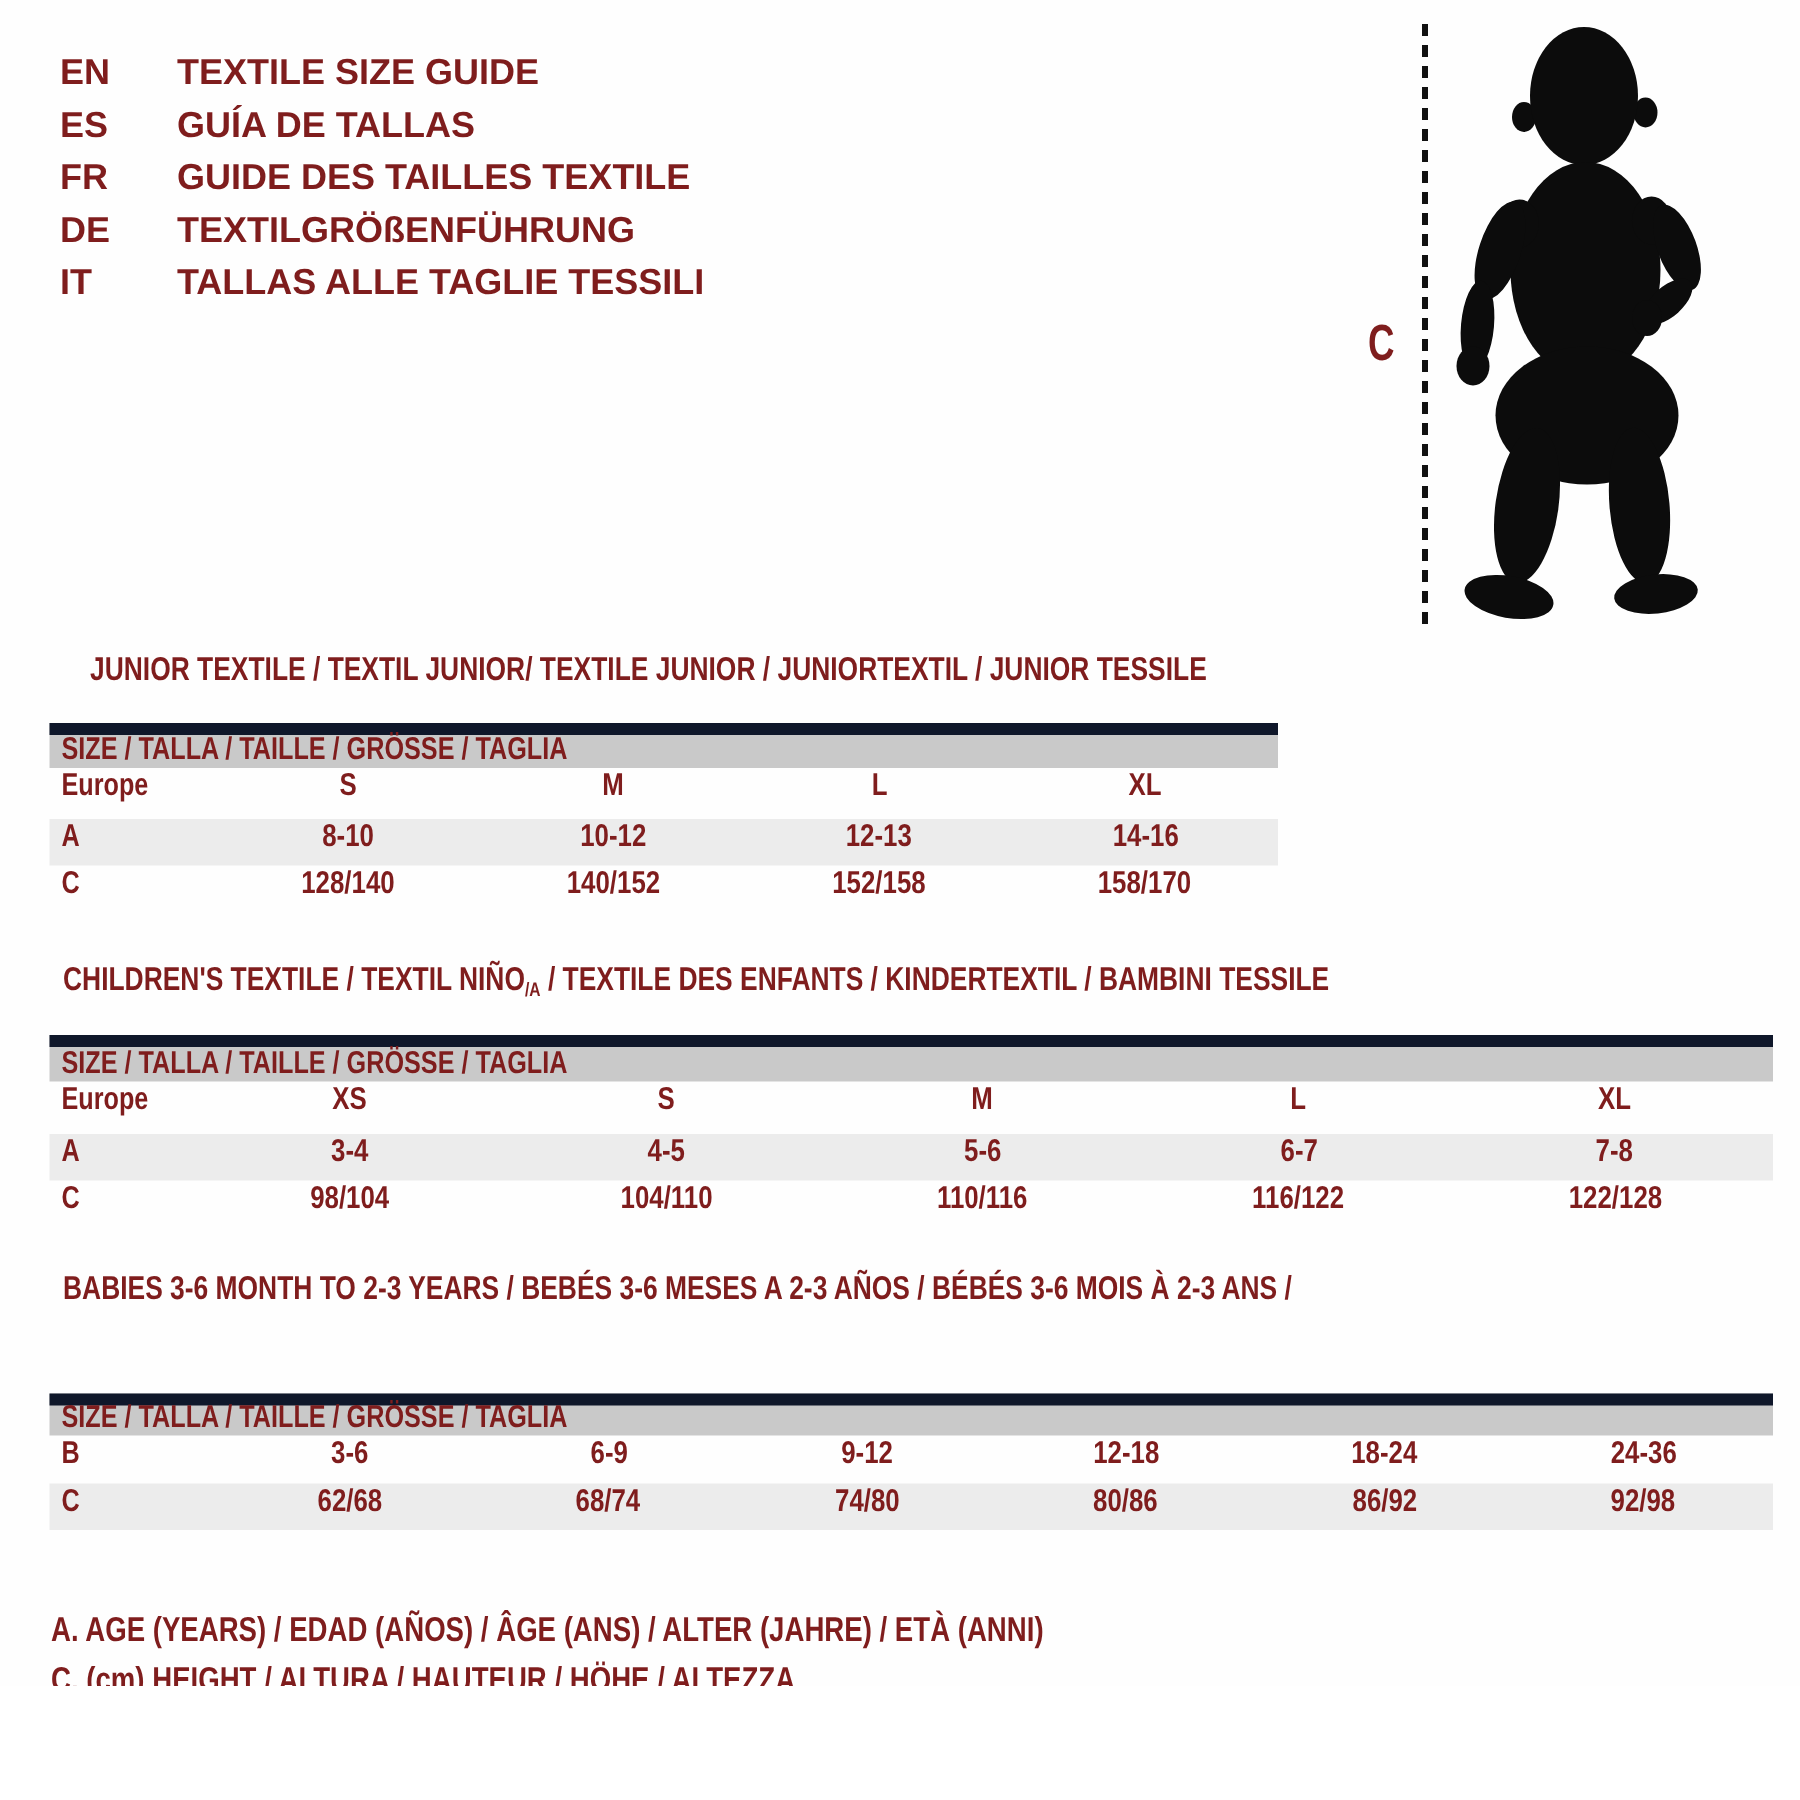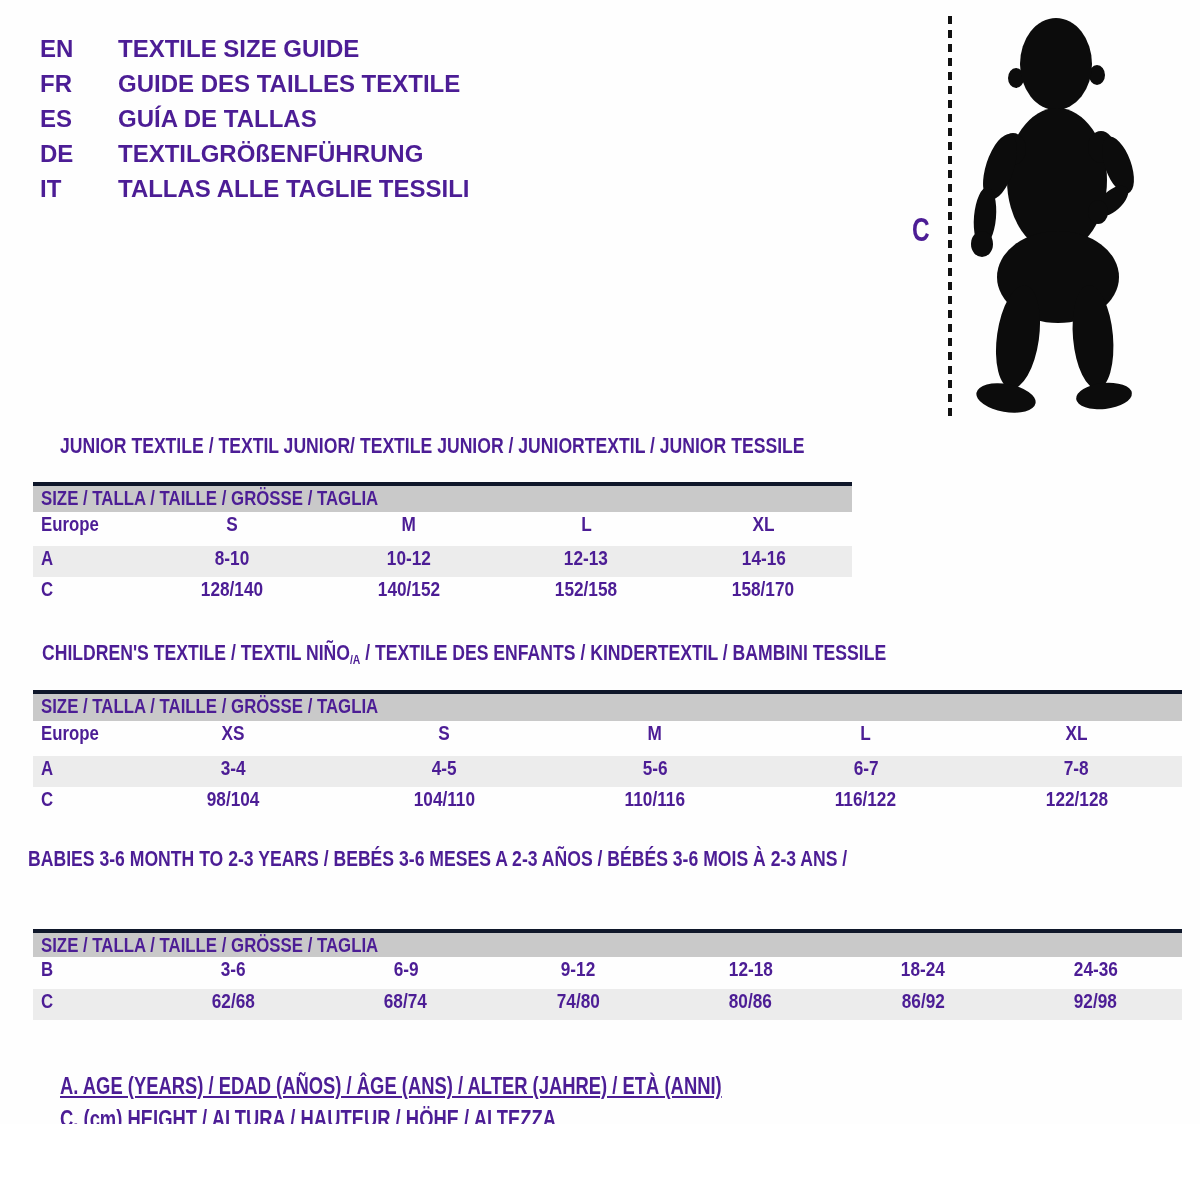--- a/index.html
+++ b/index.html
@@ -1,18 +1,18 @@
 <!DOCTYPE html>
 <html><head>
 <meta charset="utf-8">
 <style>
   html,body { margin:0; padding:0; background:#ffffff; }
   #canvas {
     position:relative; width:1200px; height:1124px; background:#fefefe;
-    font-family:"Liberation Sans", sans-serif; font-weight:bold; color:#4c1d95;
+    font-family:"Liberation Sans", sans-serif; font-weight:bold; color:#7f1d1d;
     overflow:hidden;
   }
   
   .cx  { display:inline-block; transform:scaleX(0.80); transform-origin:0 50%; white-space:nowrap; }
   .cxc { display:inline-block; transform:scaleX(0.82); transform-origin:50% 50%; white-space:nowrap; }
 
   
   .lang-block { position:absolute; left:40px; top:31px; }
   .lang-row   { display:flex; align-items:center; height:35px; font-size:24px; }
   .lang-code  { width:78px; }
@@ -27,49 +27,49 @@
               transform:scaleX(0.72); transform-origin:0 0; }
   .figure-svg { position:absolute; left:955px; top:12px; }
 
   
   .section-title { position:absolute; font-size:22px; line-height:24px; height:24px; white-space:nowrap; }
   .sub { font-size:13px; vertical-align:-4px; }
 
   
   .size-table { position:absolute; }
   .thead {
-    background:#c9c9c9; border-top:4px solid #0f172a; box-sizing:border-box;
-    display:flex; align-items:flex-start; padding-left:8px; font-size:21px;
+    background:#c9c9c9; border-top:8px solid #0f172a; box-sizing:border-box;
+    display:flex; align-items:flex-end; padding-left:8px; font-size:21px;
   }
   .trow  { display:flex; align-items:flex-start; font-size:21px; }
   .alt   { background:#ececec; }
   .tlabel{ box-sizing:border-box; padding-left:8px; }
   .tcell { flex:1; text-align:center; }
 
   
-  .legend { position:absolute; left:60px; top:1070px;text-decoration:underline; }
+  .legend { position:absolute; left:34px; top:1070px; }
   .legend-row { display:flex; align-items:center; height:33px; font-size:23px; }
 </style>
 </head>
 <body>
 
 <div id="canvas">
 
   <div class="lang-block">
     <div class="lang-row">
       <span class="lang-code">EN</span>
       <span class="lang-label">TEXTILE SIZE GUIDE</span>
     </div>
     <div class="lang-row">
+      <span class="lang-code">ES</span>
+      <span class="lang-label">GUÍA DE TALLAS</span>
+    </div>
+    <div class="lang-row">
       <span class="lang-code">FR</span>
       <span class="lang-label">GUIDE DES TAILLES TEXTILE</span>
-    </div>
-    <div class="lang-row">
-      <span class="lang-code">ES</span>
-      <span class="lang-label">GUÍA DE TALLAS</span>
     </div>
     <div class="lang-row">
       <span class="lang-code">DE</span>
       <span class="lang-label">TEXTILGRÖßENFÜHRUNG</span>
     </div>
     <div class="lang-row">
       <span class="lang-code">IT</span>
       <span class="lang-label">TALLAS ALLE TAGLIE TESSILI</span>
     </div>
   </div>
@@ -152,21 +152,21 @@
     <div class="trow" style="height:30px;">
       <div class="tlabel" style="width:95px;"><span class="cx">C</span></div>
       <div class="tcell"><span class="cxc">98/104</span></div>
       <div class="tcell"><span class="cxc">104/110</span></div>
       <div class="tcell"><span class="cxc">110/116</span></div>
       <div class="tcell"><span class="cxc">116/122</span></div>
       <div class="tcell"><span class="cxc">122/128</span></div>
     </div>
   </div>
 
-  <div class="section-title" style="left:28px; top:847px;">
+  <div class="section-title" style="left:42px; top:847px;">
     <span class="cx">BABIES 3-6 MONTH TO 2-3 YEARS / BEBÉS 3-6 MESES A 2-3 AÑOS / BÉBÉS 3-6 MOIS À 2-3 ANS /</span>
   </div>
   <div class="size-table" style="left:33px; top:929px; width:1149px;">
     <div class="thead" style="height:28px;">
       <span class="cx">SIZE / TALLA / TAILLE / GRÖSSE / TAGLIA</span>
     </div>
     <div class="trow" style="height:32px;">
       <div class="tlabel" style="width:114px;"><span class="cx">B</span></div>
       <div class="tcell"><span class="cxc">3-6</span></div>
       <div class="tcell"><span class="cxc">6-9</span></div>

